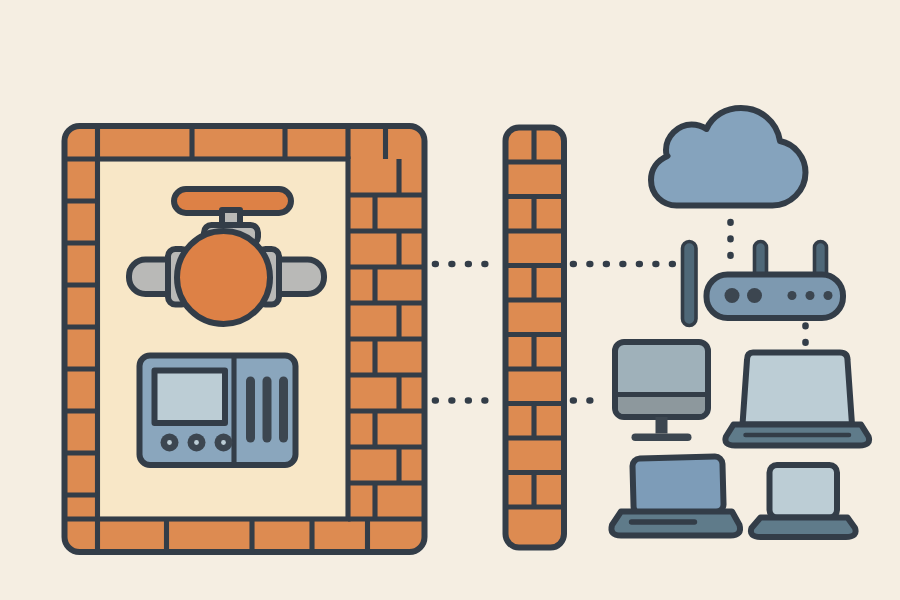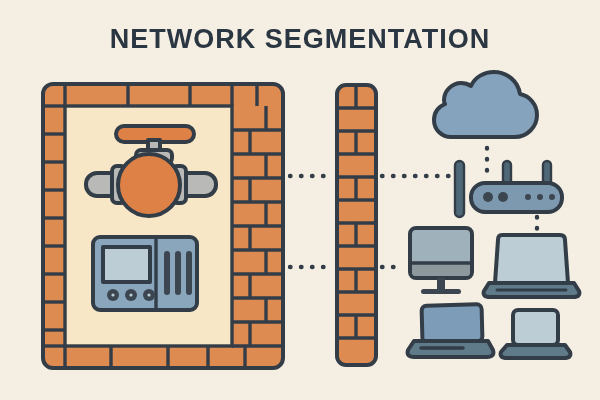--- a/index.html
+++ b/index.html
@@ -20,21 +20,20 @@
   .outline{stroke:var(--outline,#333d48);stroke-width:4;stroke-linejoin:round;}
   .joint{stroke:var(--outline,#333d48);stroke-width:3.4;stroke-linecap:butt;}
   .brickfill{fill:var(--brick,#dd8b51);}
   .zonefill{fill:var(--zone_bg,#f8e7c7);}
   .dotline{stroke:var(--outline,#333d48);stroke-width:4.4;stroke-linecap:round;stroke-dasharray:0.5 10.5;fill:none;}
 </style>
 </head>
 <body>
 
 <div id="canvas">
-  <div id="title">NETWORK SEGMENTATION</div>
 
   <svg width="600" height="400" viewBox="0 0 600 400">
 
     <g>
       <rect class="brickfill outline" x="43" y="84" width="240" height="284" rx="10"></rect>
       <rect class="zonefill" x="65" y="106" width="167" height="240" stroke="var(--outline)" stroke-width="3.4"></rect>
 
       <line class="joint" x1="65" y1="84" x2="65" y2="106"></line>
       <line class="joint" x1="128" y1="84" x2="128" y2="106"></line>
       <line class="joint" x1="190" y1="84" x2="190" y2="106"></line>

